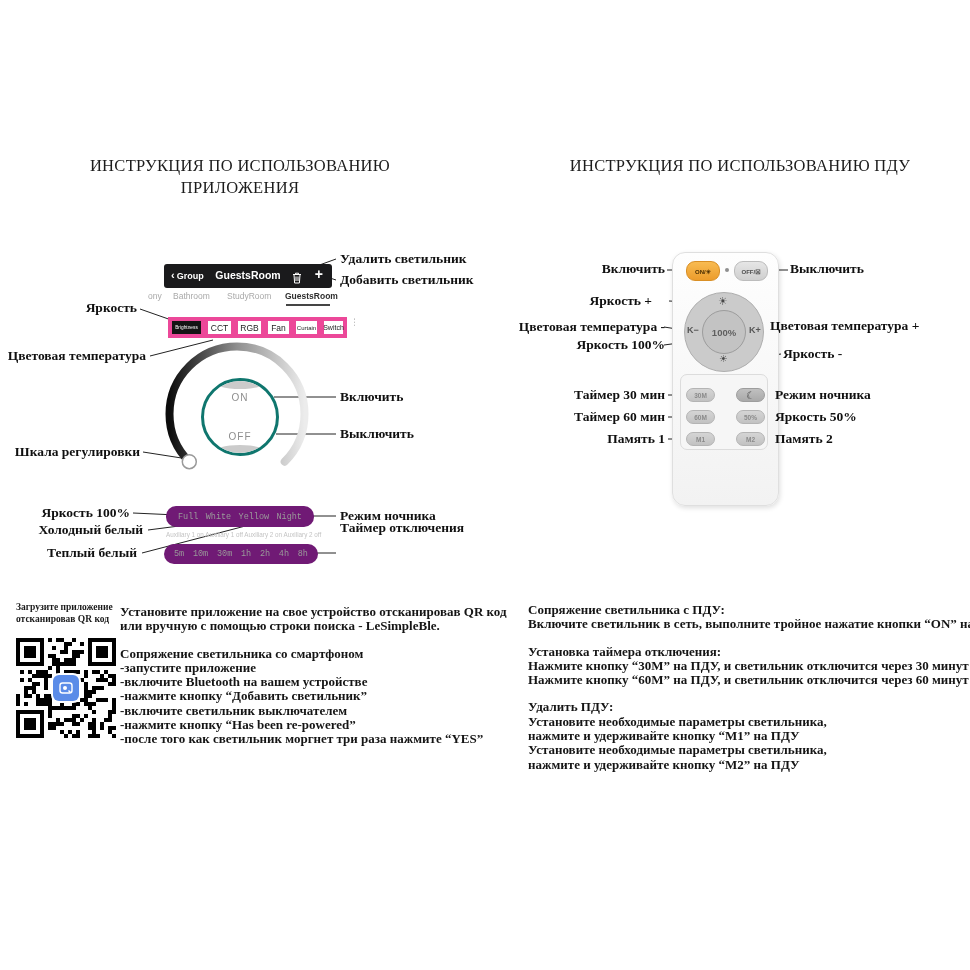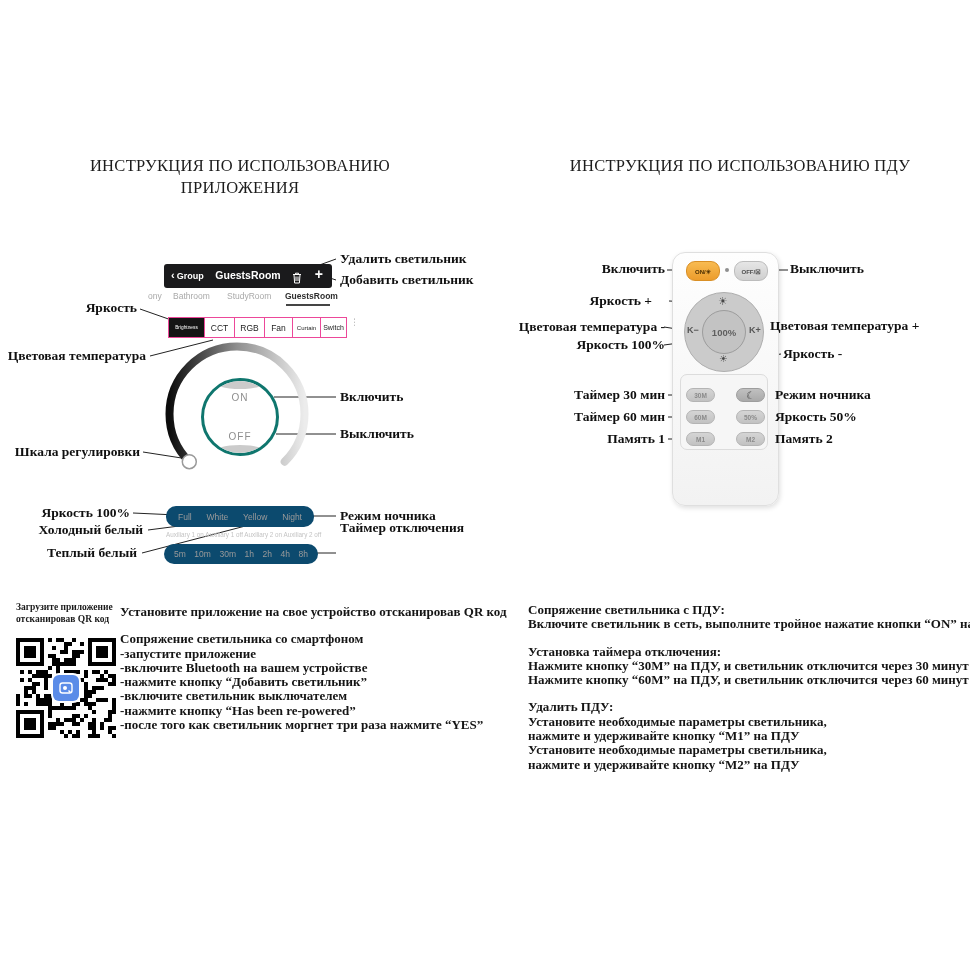--- a/index.html
+++ b/index.html
@@ -22,39 +22,39 @@
   .nav-title{position:absolute;left:0;right:0;top:5px;text-align:center;font-size:10.5px;font-weight:bold;}
   .nav-trash{position:absolute;right:30px;top:6px;}
   .nav-plus{position:absolute;right:9px;top:2px;font-size:14px;font-weight:bold;}
   .rooms{position:absolute;left:148px;top:289px;width:190px;height:18px;
          font-family:"Liberation Sans",sans-serif;font-size:8.5px;color:#a9a9a9;}
   .room{position:absolute;top:2px;white-space:nowrap;}
   .room.sel{color:#2e2e2e;font-weight:bold;}
   .room-underline{position:absolute;left:138px;top:15px;width:44px;height:2px;background:#454545;}
   .modes{position:absolute;left:168px;top:317px;height:21px;display:flex;
          font-family:"Liberation Sans",sans-serif;}
-  .mbtn{border:1px solid #ec4899;margin-left:-1px;background:#fff;color:#1d1d1d;
+  .mbtn{border:4px solid #ec4899;margin-left:-1px;background:#fff;color:#1d1d1d;
         display:flex;align-items:center;justify-content:center;font-size:8.5px;height:21px;box-sizing:border-box;}
   .mbtn.first{margin-left:0;background:#141414;color:#fff;font-size:4.8px;width:37px;}
   .w31{width:31px;} .w29{width:29px;} .w27{width:27px;}
   .f6{font-size:6px;} .f7{font-size:7px;}
   .more-dots{position:absolute;left:350px;top:319px;font-size:9px;color:#aaa;line-height:6px;
              font-family:"Liberation Sans",sans-serif;}
   
   .dial-svg{position:absolute;left:162px;top:339px;}
   .dial-inner{position:absolute;left:201px;top:378px;width:72px;height:72px;border:3px solid #0f766e;
               border-radius:50%;background:#fff;overflow:hidden;}
   .cap{position:absolute;left:9px;width:54px;height:16px;background:#cbcbcb;border-radius:50%;}
   .cap.top{top:-8px;} .cap.bot{bottom:-8px;}
   .dial-on,.dial-off{position:absolute;left:0;right:0;text-align:center;
         font-family:"Liberation Sans",sans-serif;font-size:10px;letter-spacing:1px;color:#8e8e8e;}
   .dial-on{top:11px;} .dial-off{bottom:11px;}
   
-  .pill{position:absolute;background:#0c4a6e;border-radius:10px;display:flex;align-items:center;
-        justify-content:space-between;font-family:Liberation Sans, sans-serif;font-size:8.5px;color:#9a9a9a;
+  .pill{position:absolute;background:#701a75;border-radius:10px;display:flex;align-items:center;
+        justify-content:space-between;font-family:Liberation Mono, monospace;font-size:8.5px;color:#9a9a9a;
         box-sizing:border-box;}
   .aux-row{position:absolute;left:166px;top:531px;width:152px;text-align:center;
            font-family:"Liberation Sans",sans-serif;font-size:6.3px;color:#c4c4c4;white-space:nowrap;}
   
   .bodytext{position:absolute;font:bold 13px "Liberation Serif",serif;color:#151515;line-height:14.3px;}
   .bodytext div{white-space:nowrap;}
   .gap{margin-top:13px;}
   .qr-caption{position:absolute;left:16px;top:601px;width:104px;font:bold 9.5px "Liberation Serif",serif;
               line-height:12px;color:#1a1a1a;}
   .qr-wrap{position:absolute;left:16px;top:638px;width:100px;height:100px;}
@@ -436,20 +436,21 @@
         <rect x="2" y="3" width="12" height="10" rx="2.5"></rect>
             <circle cx="7" cy="8" r="2" fill="#fff" stroke="none"></circle>
         <path d="M10.5 10.5 l2 2"></path>
           </g>
         </svg>
     </div>
   </div>
 
   <div class="bodytext" style="left:120px;top:605px;width:370px;">
     <div>Установите приложение на свое устройство отсканировав QR код</div>
+    <div>или вручную с помощью строки поиска - LeSimpleBle.</div>
     <div class="gap">Сопряжение светильника со смартфоном</div>
     <div>-запустите приложение</div>
     <div>-включите Bluetooth на вашем устройстве</div>
     <div>-нажмите кнопку “Добавить светильник”</div>
     <div>-включите светильник выключателем</div>
     <div>-нажмите кнопку “Has been re-powered”</div>
     <div>-после того как светильник моргнет три раза нажмите “YES”</div>
   </div>
 
   <div class="bodytext" style="left:528px;top:603px;width:440px;">

